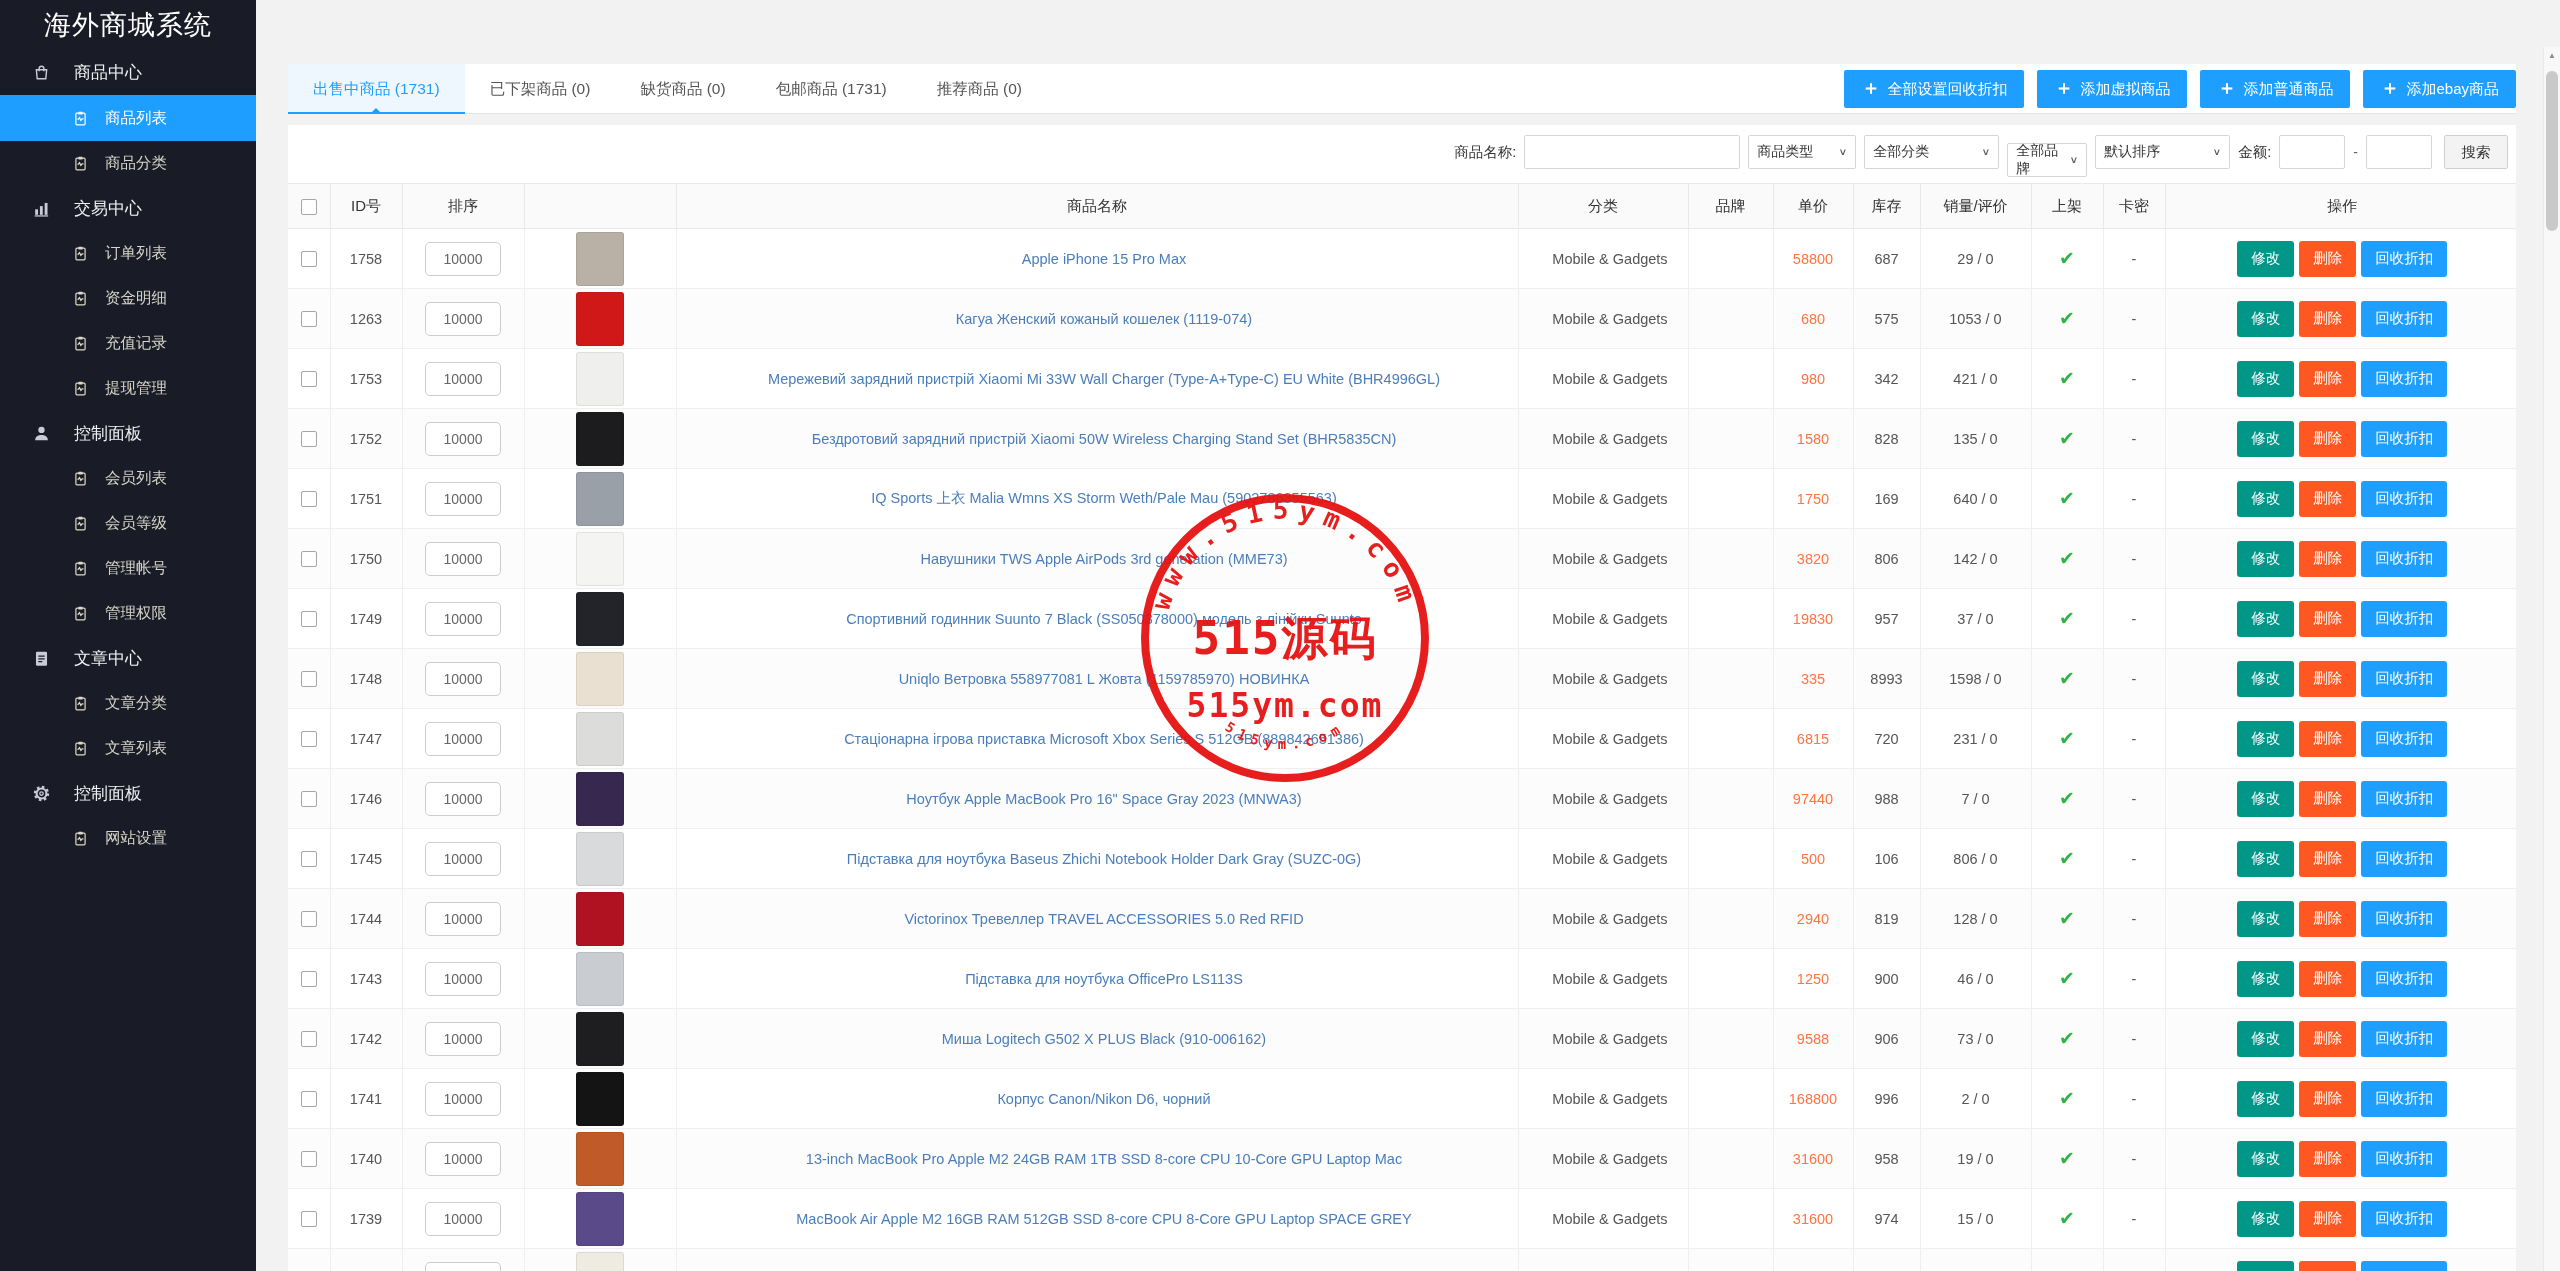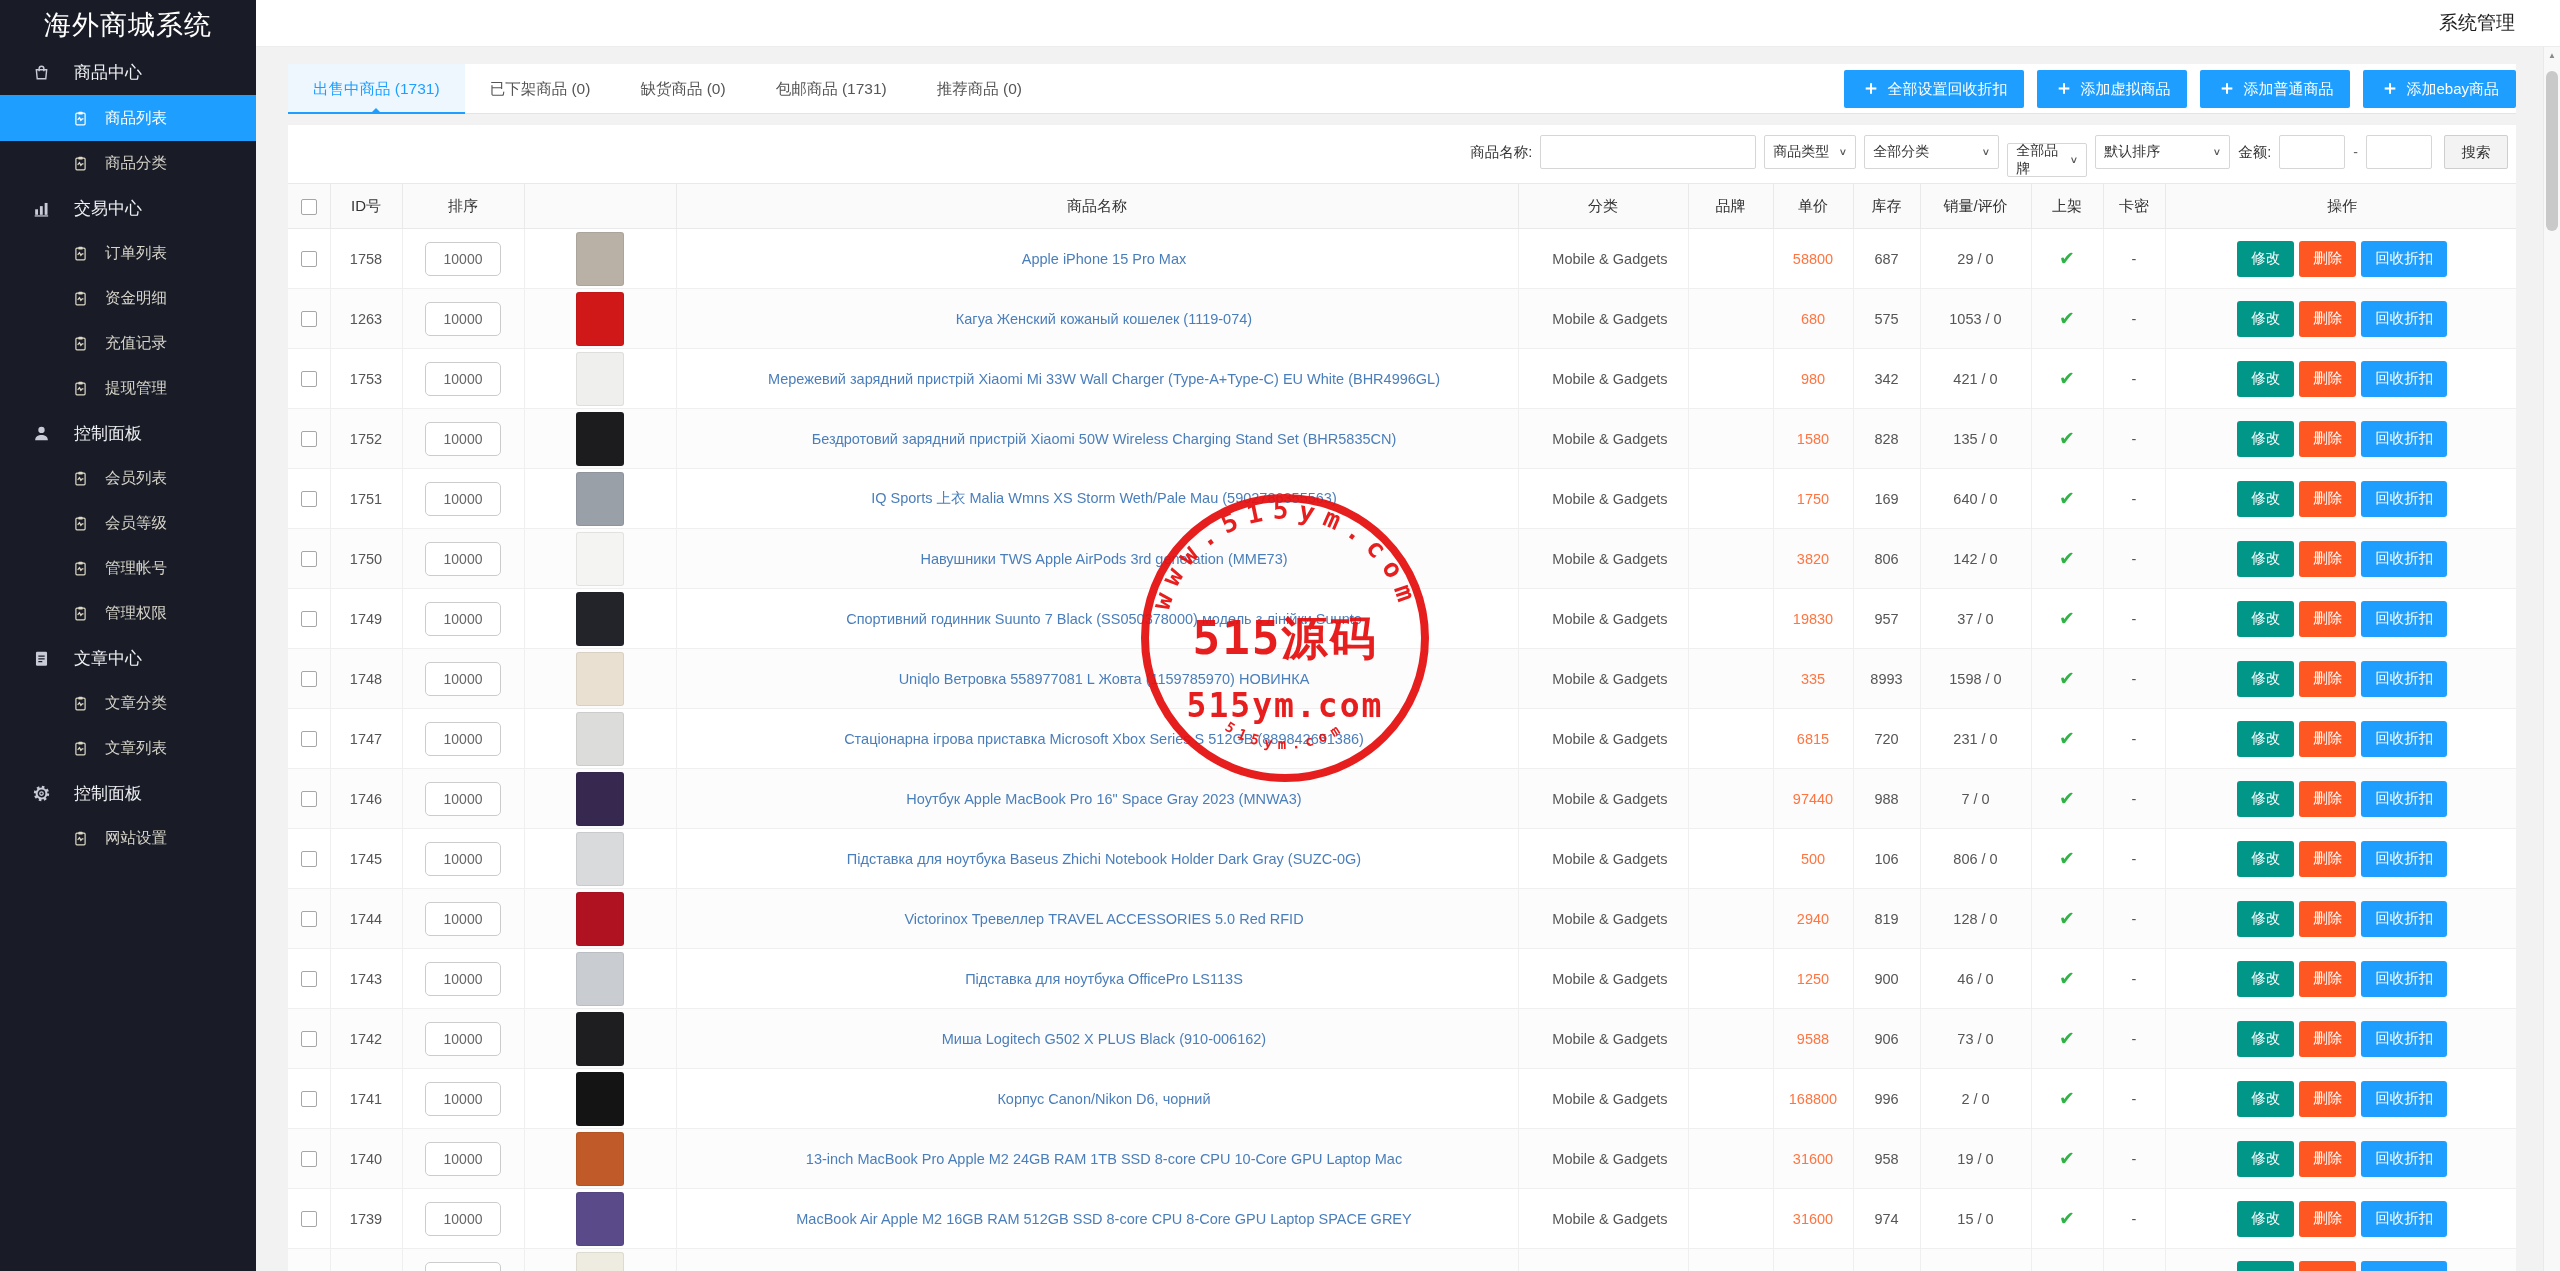--- a/index.html
+++ b/index.html
@@ -290,23 +290,20 @@
               <rect x="9" y="2.5" width="6" height="4" rx="1" fill="currentColor" stroke="none"></rect>
               <path d="M8 14l2.6-3.2 1.9 3.8 1.8-2.2h1.9"></path>
             </svg>
           </span>
           <span>网站设置</span>
         </div>
       </nav>
   </aside>
 
   <div class="main">
-    <header class="topbar">
-      <span class="sysadmin">系统管理</span>
-    </header>
 
     <div class="content">
 
       <div class="card tabcard">
         <div class="tabs" id="tabs">
             <div class="tab active">出售中商品 (1731)</div>
             <div class="tab">已下架商品 (0)</div>
             <div class="tab">缺货商品 (0)</div>
             <div class="tab">包邮商品 (1731)</div>
             <div class="tab">推荐商品 (0)</div>
@@ -328,21 +325,21 @@
               <span class="plus">＋</span>
               <span>添加ebay商品</span>
             </button>
           </div>
       </div>
 
       <div class="card gridcard">
         <div class="filters">
           <span class="flabel">商品名称:</span>
           <input class="fin name" style="">
-          <span id="filterSelects" style="display:contents"><div class="fselect" style="width: 92px; justify-content: space-between;">
+          <span id="filterSelects" style="display:contents"><div class="fselect" style="width: 108px; justify-content: space-between;">
                 <span>商品类型</span>
                 <span class="caret">∨</span>
               </div><div class="fselect" style="width: 135px;">
                 <span>全部分类</span>
                 <span class="caret">∨</span>
               </div><div class="fselect" style="width: 80px; margin-top: 16px;">
                 <span>全部品牌</span>
                 <span class="caret">∨</span>
               </div><div class="fselect" style="width: 135px;">
                 <span>默认排序</span>

